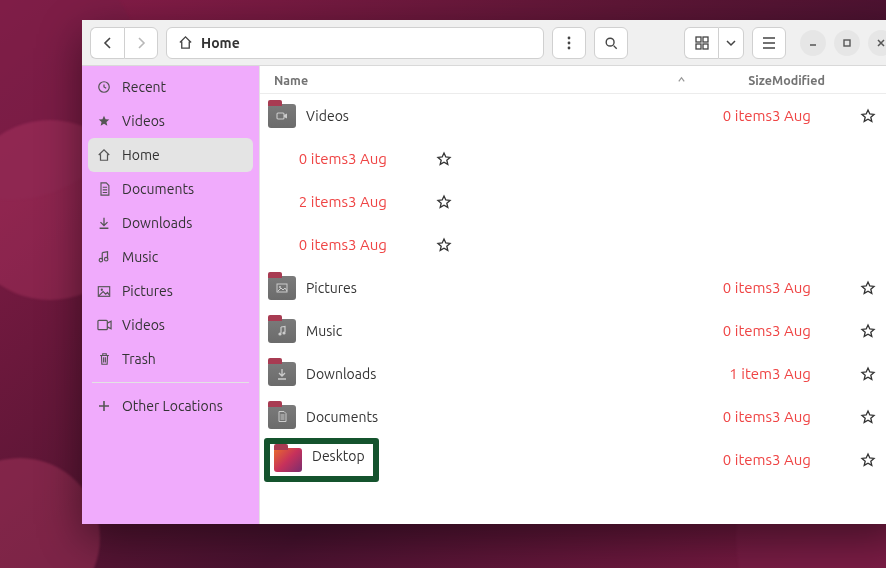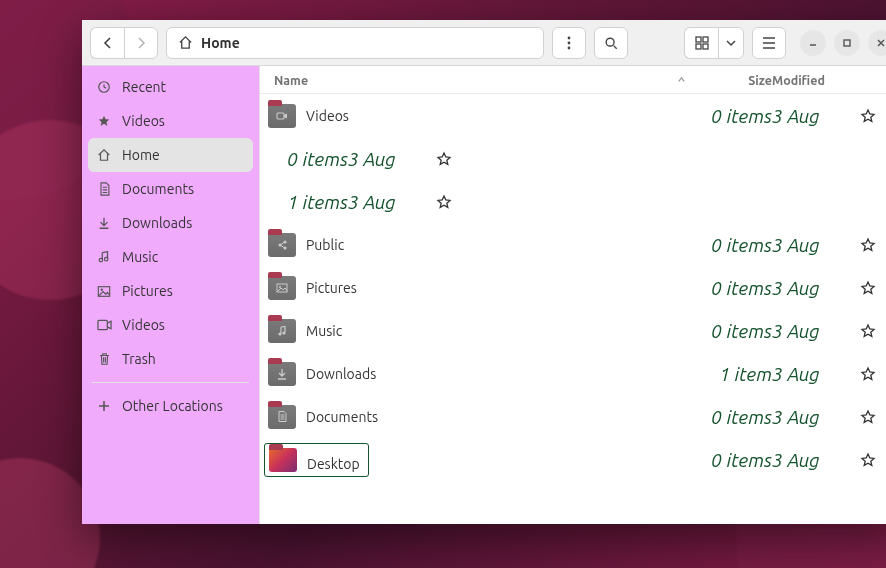--- a/index.html
+++ b/index.html
@@ -127,42 +127,42 @@
   .col-star { width: 30px; }
 
   .list { flex:1; overflow-y:auto; }
   .row {
     display:flex; align-items:center;
     height: 43px;
     padding: 0 12px 0 8px;
     font-size: 14px;
     color: #333;
   }
-  .row .col-size, .row .col-mod { color:#14532d; font-size:19px;font-style:italic; }
+  .row .col-size, .row .col-mod { color:#ef4444; font-size:15px; }
   .fname { flex:1; display:flex; align-items:center; gap:10px; }
   .ficon {
     width: 28px; height: 24px;
     border-radius: 3px;
     background: linear-gradient(#7a7a7a,#6b6b6b);
     position: relative; flex:0 0 28px;
     display:flex; align-items:center; justify-content:center;
   }
   .ficon::before {
     content:""; position:absolute; left:0; top:-4px;
     width:14px; height:6px;
     background:#a83b52; border-radius:2px 2px 0 0;
   }
   .ficon.desktop { background: linear-gradient(135deg,#e96c2a,#c7315b,#7a2d6f); }
   .ficon .glyph { color:#cdcdcd; font-size:11px; line-height:1; }
   .starbtn { color:#555; cursor:pointer; width:30px; text-align:center; }
   .row.selected .sel-border {
-    border: 1px solid #14532d;
+    border: 6px solid #14532d;
     border-radius: 3px;
     padding: 4px 8px 4px 4px;
-    display:flex; align-items:flex-end; gap:10px;
+    display:flex; align-items:flex-start; gap:10px;
     margin-left: -4px;
   }
 
   svg { display:block; }
 </style>
 </head>
 <body>
 
 <div class="bgshape s1"></div>
 <div class="bgshape s2"></div>
@@ -383,42 +383,29 @@
           <div class="row">
             <div class="col-size">0 items</div>
             <div class="col-mod">3 Aug</div>
             <div class="col-star starbtn">
               <svg width="16" height="16" viewBox="0 0 16 16">
                 <path d="M8 2 L9.8 6 L14 6.4 L10.8 9.2 L11.8 13.4 L8 11.2 L4.2 13.4 L5.2 9.2 L2 6.4 L6.2 6 Z" fill="none" stroke="#333" stroke-width="1.3"></path>
               </svg>
             </div>
           </div>
           <div class="row">
-            <div class="col-size">1 items</div>
-            <div class="col-mod">3 Aug</div>
-            <div class="col-star starbtn">
-              <svg width="16" height="16" viewBox="0 0 16 16">
-                <path d="M8 2 L9.8 6 L14 6.4 L10.8 9.2 L11.8 13.4 L8 11.2 L4.2 13.4 L5.2 9.2 L2 6.4 L6.2 6 Z" fill="none" stroke="#333" stroke-width="1.3"></path>
-              </svg>
-            </div>
-          </div>
-          <div class="row">
-            <div class="fname">
-              <span class="ficon">
-                <span class="glyph">
-                  <svg width="12" height="12" viewBox="0 0 12 12">
-                    <circle cx="4" cy="6" r="1.5" fill="#ccc"></circle>
-                    <circle cx="9" cy="3" r="1.5" fill="#ccc"></circle>
-                    <circle cx="9" cy="9" r="1.5" fill="#ccc"></circle>
-                    <path d="M5 5.5 L8 3.5 M5 6.5 L8 8.5" stroke="#ccc" stroke-width="1"></path>
-                  </svg>
-                </span>
-              </span>
-              <span>Public</span>
-            </div>
+            <div class="col-size">2 items</div>
+            <div class="col-mod">3 Aug</div>
+            <div class="col-star starbtn">
+              <svg width="16" height="16" viewBox="0 0 16 16">
+                <path d="M8 2 L9.8 6 L14 6.4 L10.8 9.2 L11.8 13.4 L8 11.2 L4.2 13.4 L5.2 9.2 L2 6.4 L6.2 6 Z" fill="none" stroke="#333" stroke-width="1.3"></path>
+              </svg>
+            </div>
+          </div>
+          <div class="row">
             <div class="col-size">0 items</div>
             <div class="col-mod">3 Aug</div>
             <div class="col-star starbtn">
               <svg width="16" height="16" viewBox="0 0 16 16">
                 <path d="M8 2 L9.8 6 L14 6.4 L10.8 9.2 L11.8 13.4 L8 11.2 L4.2 13.4 L5.2 9.2 L2 6.4 L6.2 6 Z" fill="none" stroke="#333" stroke-width="1.3"></path>
               </svg>
             </div>
           </div>
           <div class="row">
             <div class="fname">

